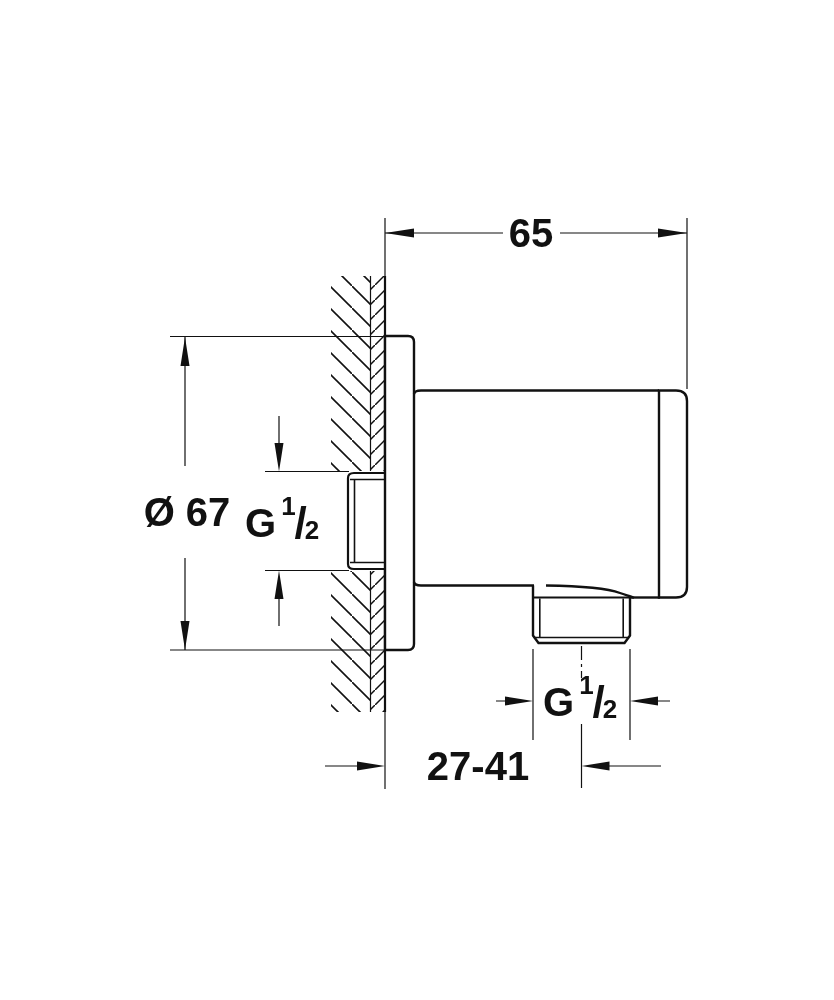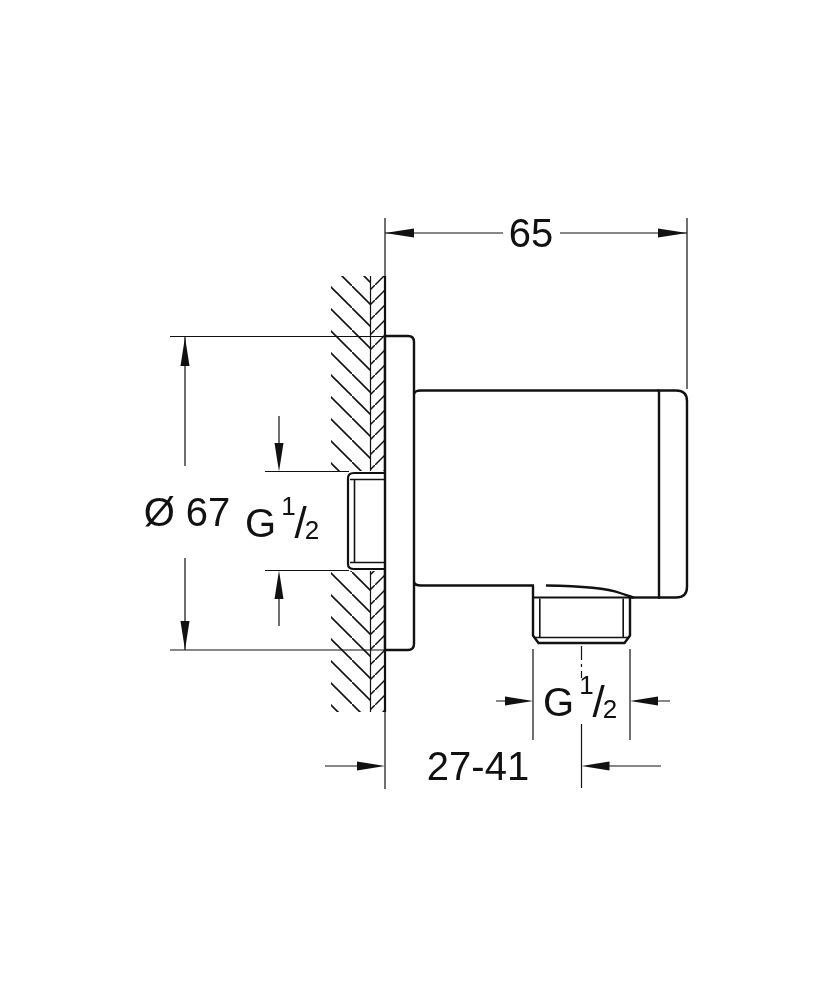--- a/index.html
+++ b/index.html
@@ -1,16 +1,16 @@
 <!DOCTYPE html>
 <html><head>
 <meta charset="utf-8">
 <style>
   html,body{margin:0;padding:0;background:#fff;}
-  .page{width:834px;height:1000px;position:relative;background:#fff;}
+  .page{width:834px;height:1000px;position:relative;background:#fff;font-weight:bold;}
   svg text{font-family:"Liberation Sans","DejaVu Sans",sans-serif;fill:#111;}
   .t40{font-size:40px;}
   .t26{font-size:26px;}
   .t44{font-size:44px;}
   .obj{stroke:currentColor;stroke-width:2.4;fill:none;stroke-linecap:butt;}
   .obj2{stroke:currentColor;stroke-width:2.2;fill:none;}
   .mid{stroke:currentColor;stroke-width:1.6;fill:none;}
   .thin{stroke:currentColor;stroke-width:1.2;fill:none;}
   .fillwhite{fill:#ffffff;}
   .arrow{fill:currentColor;stroke:none;}

